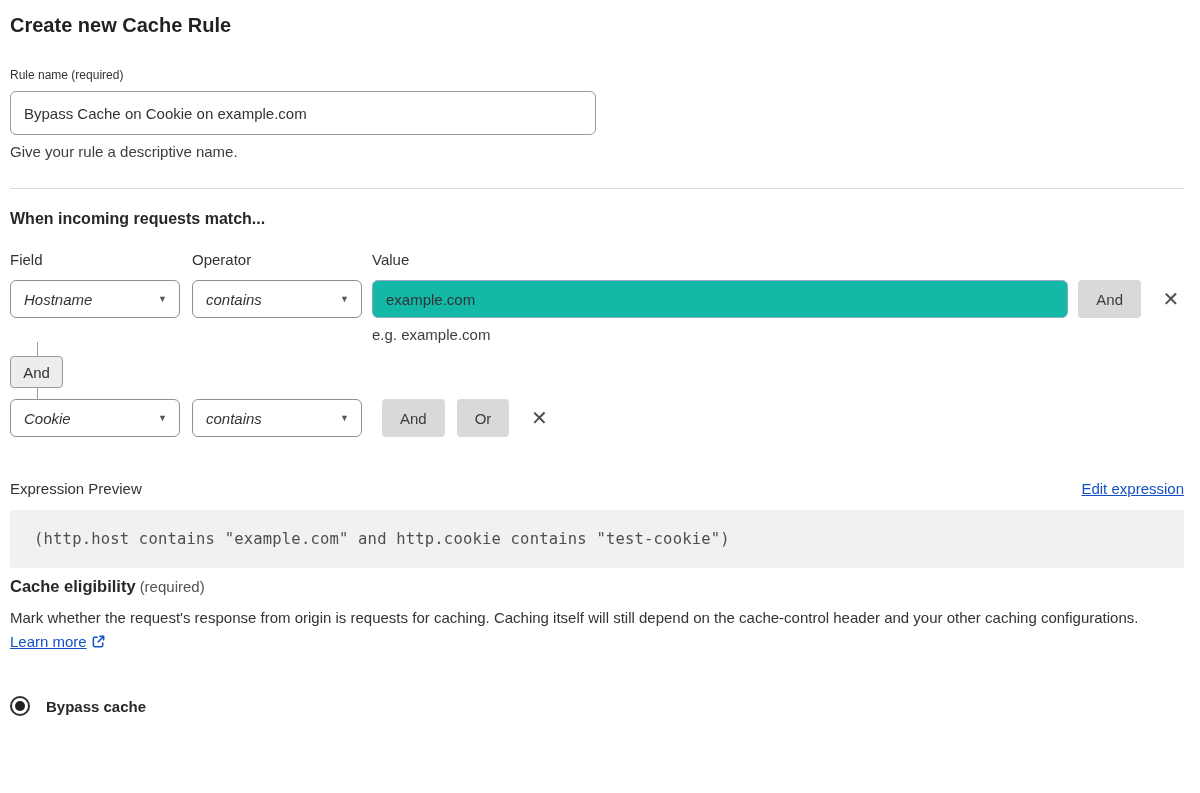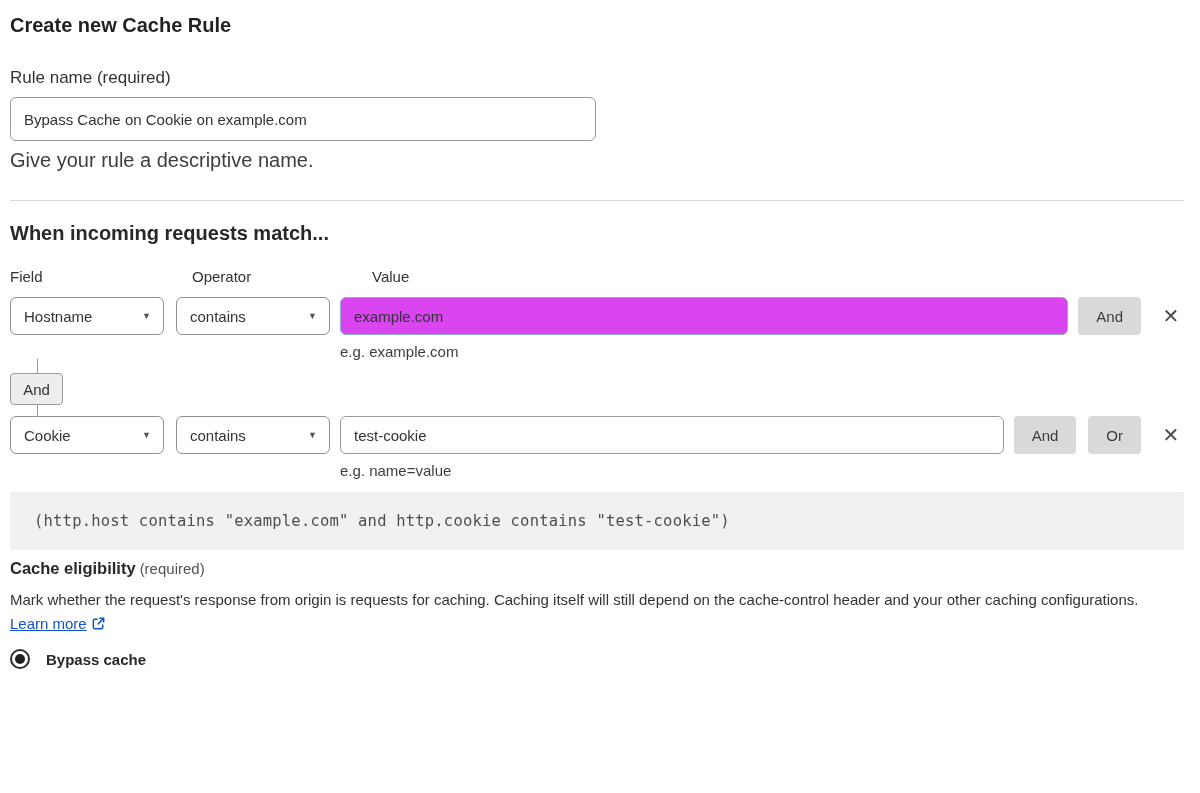--- a/index.html
+++ b/index.html
@@ -6,56 +6,57 @@
   html, body { margin: 0; padding: 0; background: #fff; }
   body {
     width: 1200px; height: 793px; overflow: hidden;
     font-family: "Liberation Sans", "DejaVu Sans", sans-serif;
     color: #313336;
   }
   .container { padding: 10px 16px 0 10px; width: 1200px; }
 
   .page-title { font-size: 20px; font-weight: 700; color: #1f2123; margin: 4px 0 0 0; }
 
-  .field-label { font-size: 17px; color: #313336; margin-top: 31px; }
+  .field-label { font-size: 12px; color: #313336; margin-top: 31px; }
   .rule-name-input {
     display: block; margin-top: 9px; width: 586px; height: 44px;
     border: 1px solid #9a9a9a; border-radius: 6px; padding: 0 13px;
     font-size: 15px; color: #313336; background: #fff; outline: none;
     font-family: "Liberation Sans", "DejaVu Sans", sans-serif;
   }
-  .help-text { font-size: 20px; color: #3c3f42; margin-top: 8px; }
+  .help-text { font-size: 15px; color: #3c3f42; margin-top: 8px; }
 
   .divider { border: none; border-top: 1px solid #d9d9d9; margin: 28px 0 0 0; }
 
-  .section-heading { font-size: 20px; font-weight: 700; color: #26282a; margin-top: 21px; }
+  .section-heading { font-size: 16px; font-weight: 700; color: #26282a; margin-top: 21px; }
 
   .col-labels { display: flex; margin-top: 23px; font-size: 15px; color: #313336; }
   .col-labels .col-field { width: 182px; }
   .col-labels .col-operator { width: 180px; }
   .col-labels .col-value { flex: 1; }
 
   .cond-row { display: flex; align-items: flex-start; margin-top: 12px; }
   .select-box {
-    width: 154px; height: 38px; border: 1px solid #909090; border-radius: 6px;
+    width: 170px; height: 38px; border: 1px solid #909090; border-radius: 6px;
     background: #fff; display: flex; align-items: center; justify-content: space-between;
     padding: 0 12px 0 13px; font-size: 15px; color: #313336; cursor: pointer;
     flex-shrink: 0;
+    font-style: italic;
   }
   .select-box .caret { font-size: 9px; color: #555; }
   .sel-1 { margin-right: 12px; }
   .sel-2 { margin-right: 10px; }
 
   .value-col { flex: 1; display: flex; flex-direction: column; }
   .value-input {
     height: 38px; width: 100%; border: 1px solid #9a9a9a; border-radius: 6px;
     padding: 0 13px; font-size: 15px; color: #313336; background: #fff; outline: none;
     font-family: "Liberation Sans", "DejaVu Sans", sans-serif;
   }
-  .value-input.focused { background: #d946ef; border-color: #93a9c9; }
+  .value-input.focused { background: #14b8a6; border-color: #93a9c9; }
   .value-hint { font-size: 15px; color: #3c3f42; margin-top: 8px; }
 
   .logic-btn {
     height: 38px; border: none; border-radius: 4px; background: #d9d9d9;
     color: #3a3d3f; font-size: 15px; padding: 0 18px; margin-left: 10px; cursor: pointer;
     font-family: "Liberation Sans", "DejaVu Sans", sans-serif; flex-shrink: 0;
   }
   .remove-x {
     width: 22px; height: 38px; margin-left: 19px; margin-right: 2px;
     display: flex; align-items: center; justify-content: center;
@@ -85,21 +86,21 @@
 
   .then-heading { margin-top: 27px; }
   .eligibility-heading { margin-top: 9px; font-size: 16.5px; }
   .required-tag { font-weight: 400; font-size: 15px; color: #515456; margin-left: 4px; }
 
   .description { font-size: 15px; color: #313336; line-height: 24px; margin-top: 10px; max-width: 1168px; }
   .inline-link { text-decoration: underline; cursor: pointer; }
   .ext-icon { vertical-align: -2px; margin-left: 4px; }
 
   .radio-row { display: flex; align-items: center; margin-top: 0; cursor: pointer; }
-  .radio-row.first { margin-top: 11px; }
+  .radio-row.first { margin-top: 40px; }
   .radio-circle {
     width: 20px; height: 20px; border-radius: 50%; border: 1px solid #737678;
     background: #fff; flex-shrink: 0; display: flex; align-items: center; justify-content: center;
   }
   .radio-circle.selected { border: 2px solid #2b2d2f; }
   .radio-circle.selected::after { content: ""; width: 10px; height: 10px; border-radius: 50%; background: #1d1f21; }
   .radio-label { font-size: 15px; margin-left: 16px; color: #26282a; }
   .radio-label.bold { font-weight: 700; }
 </style>
 </head>
@@ -146,29 +147,29 @@
 
   <div class="cond-row" style="margin-top:0;">
     <div class="select-box sel-1">
       <span>Cookie</span>
       <span class="caret">▼</span>
     </div>
     <div class="select-box sel-2">
       <span>contains</span>
       <span class="caret">▼</span>
     </div>
-    <div class="value-col">
-      <input class="value-input" type="text" value="test-cookie" style="">
-      <div class="value-hint">e.g. name=value</div>
-    </div>
     <button class="logic-btn">And</button>
     <button class="logic-btn" style="margin-left:12px;">Or</button>
     <div class="remove-x">✕</div>
   </div>
 
+  <div class="expr-header">
+    <div class="expr-label">Expression Preview</div>
+    <a class="expr-edit-link link-colored" style="color: rgb(18, 83, 196);">Edit expression</a>
+  </div>
   <div class="expr-box">(http.host contains "example.com" and http.cookie contains "test-cookie")</div>
 
 
   <div class="section-heading eligibility-heading">
     <span>Cache eligibility</span><span class="required-tag">(required)</span>
   </div>
 
   <div class="description">
     <span>Mark whether the request's response from origin is requests for caching. Caching itself will still depend on the cache-control header and your other caching configurations.</span>
     <a class="inline-link link-colored" style="color: rgb(18, 83, 196);">Learn more</a><span class="ext-icon link-colored" style="color: rgb(18, 83, 196);"><svg width="15" height="15" viewBox="0 0 16 16" fill="none" stroke="currentColor" stroke-width="1.6" stroke-linecap="round" stroke-linejoin="round">

